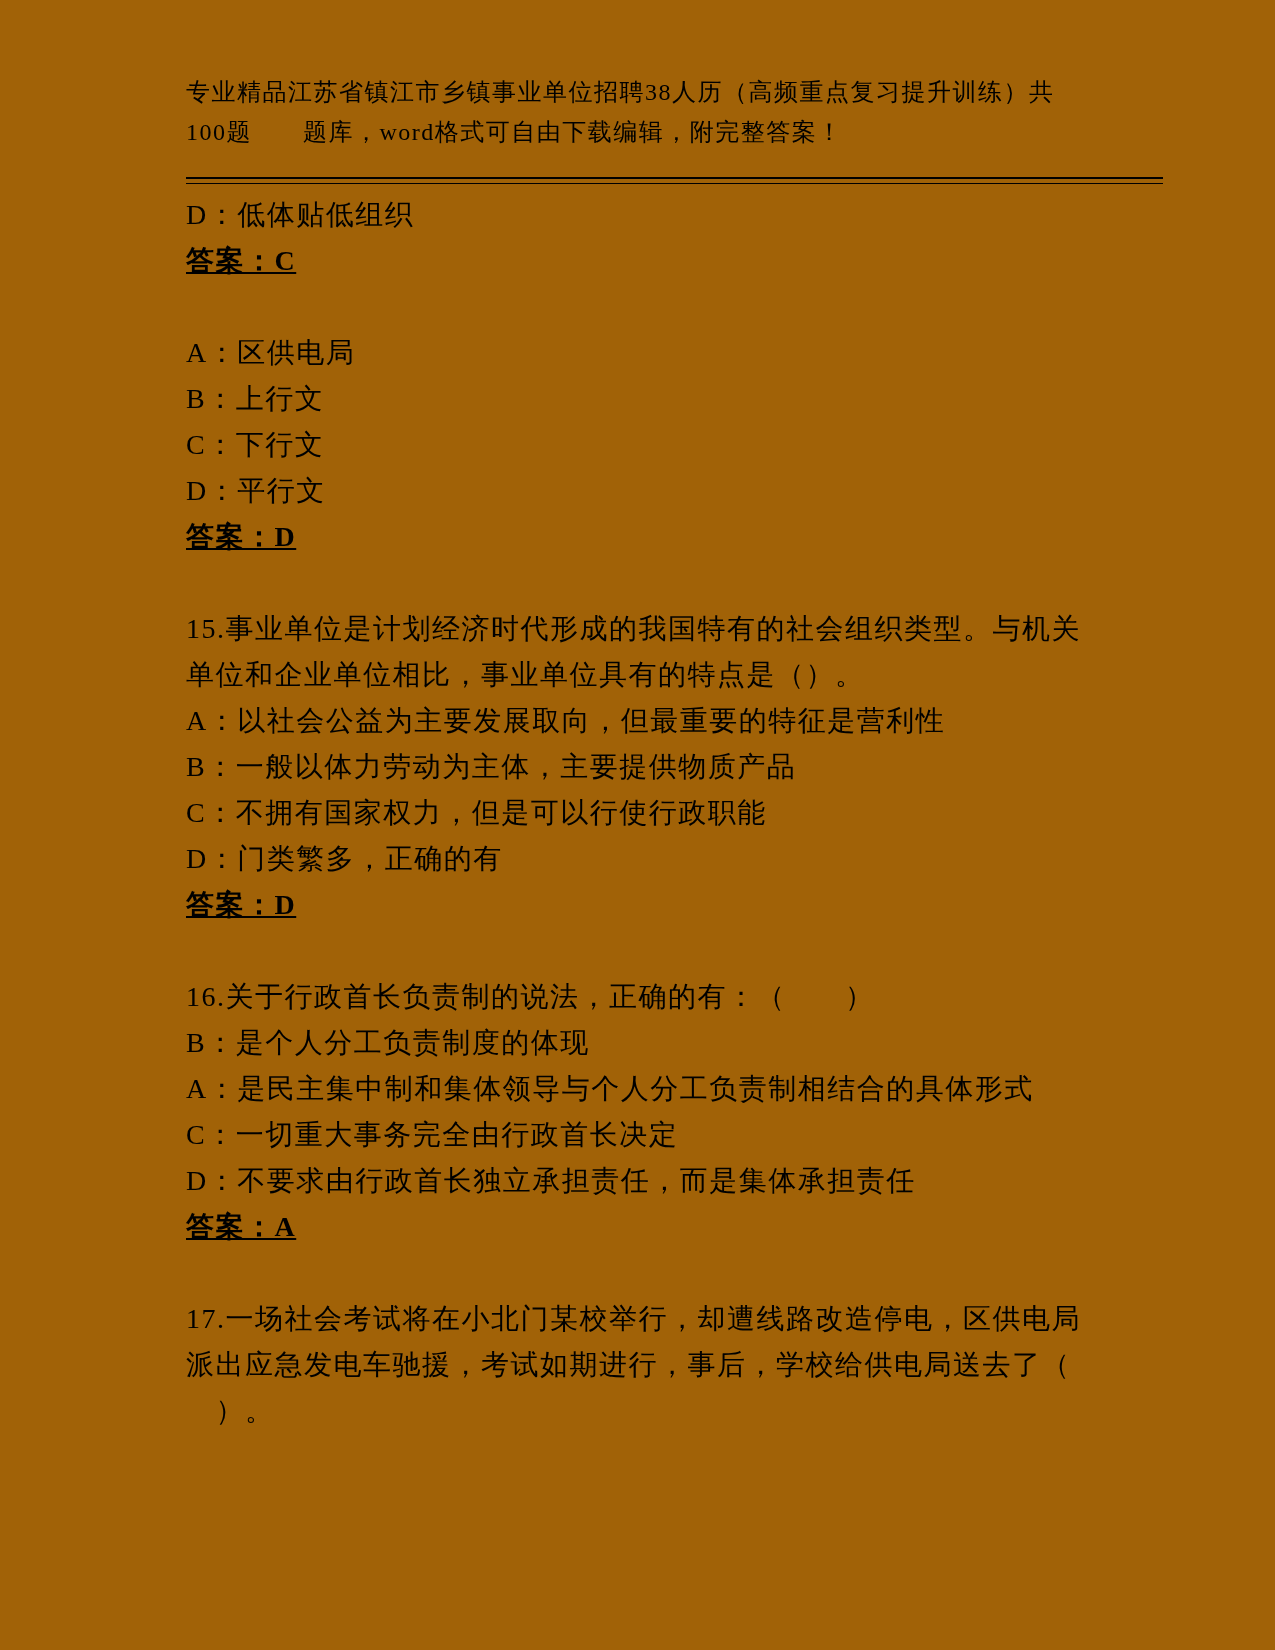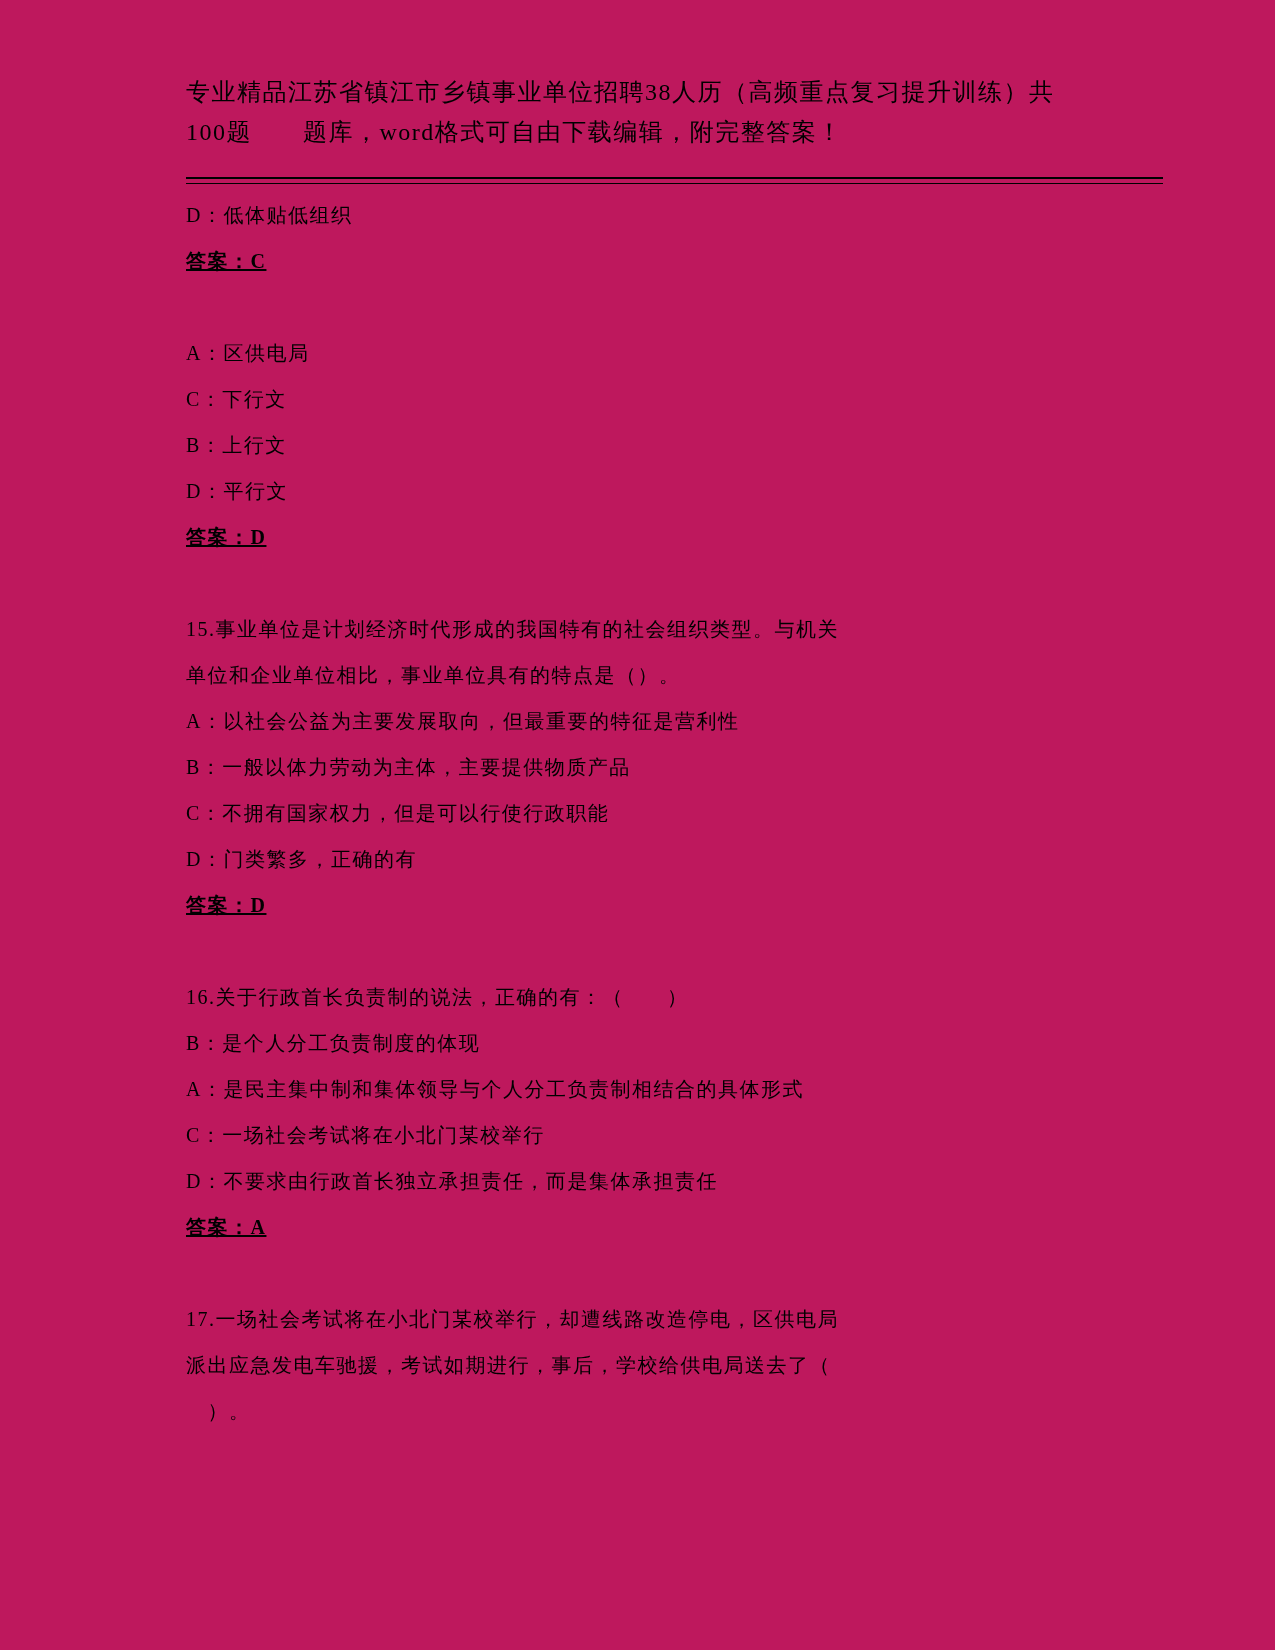--- a/index.html
+++ b/index.html
@@ -1,20 +1,20 @@
 <!DOCTYPE html>
 <html><head>
 <meta charset="utf-8">
 <style>
   html, body { margin: 0; padding: 0; background: #ffffff; }
   .page {
     position: relative;
     width: 1275px;
     height: 1650px;
-    background: #be185d;
+    background: #a16207;
     color: #000000;
     font-family: "Liberation Serif", "DejaVu Serif", serif;
     overflow: hidden;
     box-sizing: border-box;
     padding-top: 72px;
   }
   .doc-header {
     margin-left: 186px;
     width: 977px;
   }
@@ -31,21 +31,21 @@
     border-top: 2px solid #000000;
     border-bottom: 1px solid #000000;
   }
   .doc-body {
     margin-left: 186px;
     margin-top: 8px;
     width: 977px;
   }
   .line {
     margin: 0;
-    font-size: 20px;
+    font-size: 28px;
     line-height: 46px;
     letter-spacing: 1.5px;
     white-space: pre;
   }
   .answer { font-weight: bold; text-decoration: underline; }
   .spacer { height: 46px; }
   section { margin: 0; padding: 0; }
 </style>
 </head>
 <body>
@@ -62,22 +62,22 @@
 
     <section>
       <p class="line">D：低体贴低组织</p>
       <p class="line answer">答案：C</p>
     </section>
 
     <div class="spacer"></div>
 
     <section>
       <p class="line">A：区供电局</p>
+      <p class="line">B：上行文</p>
       <p class="line">C：下行文</p>
-      <p class="line">B：上行文</p>
       <p class="line">D：平行文</p>
       <p class="line answer">答案：D</p>
     </section>
 
     <div class="spacer"></div>
 
     <section>
       <p class="line">15.事业单位是计划经济时代形成的我国特有的社会组织类型。与机关</p>
       <p class="line">单位和企业单位相比，事业单位具有的特点是（）。</p>
       <p class="line">A：以社会公益为主要发展取向，但最重要的特征是营利性</p>
@@ -86,21 +86,21 @@
       <p class="line">D：门类繁多，正确的有</p>
       <p class="line answer">答案：D</p>
     </section>
 
     <div class="spacer"></div>
 
     <section>
       <p class="line">16.关于行政首长负责制的说法，正确的有：（　　）</p>
       <p class="line">B：是个人分工负责制度的体现</p>
       <p class="line">A：是民主集中制和集体领导与个人分工负责制相结合的具体形式</p>
-      <p class="line">C：一场社会考试将在小北门某校举行</p>
+      <p class="line">C：一切重大事务完全由行政首长决定</p>
       <p class="line">D：不要求由行政首长独立承担责任，而是集体承担责任</p>
       <p class="line answer">答案：A</p>
     </section>
 
     <div class="spacer"></div>
 
     <section>
       <p class="line">17.一场社会考试将在小北门某校举行，却遭线路改造停电，区供电局</p>
       <p class="line">派出应急发电车驰援，考试如期进行，事后，学校给供电局送去了（</p>
       <p class="line">　）。</p>

